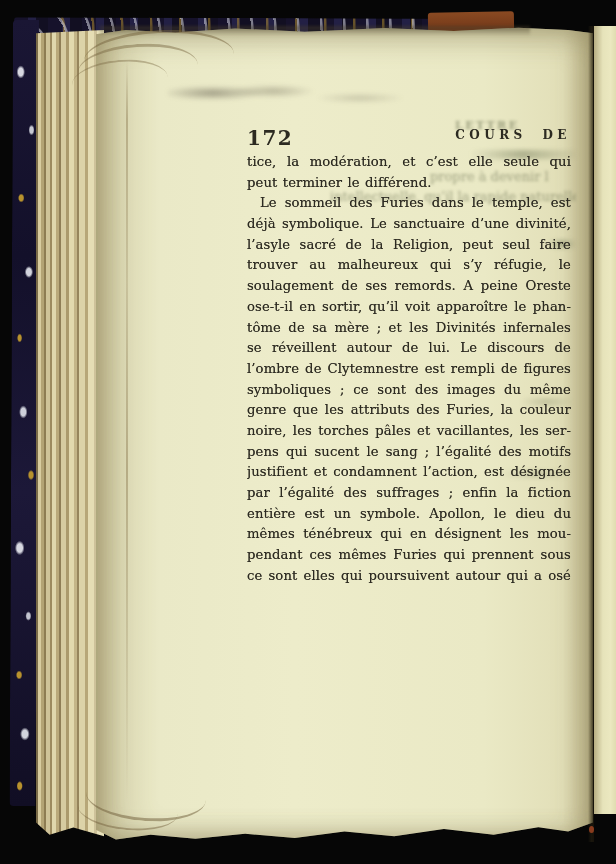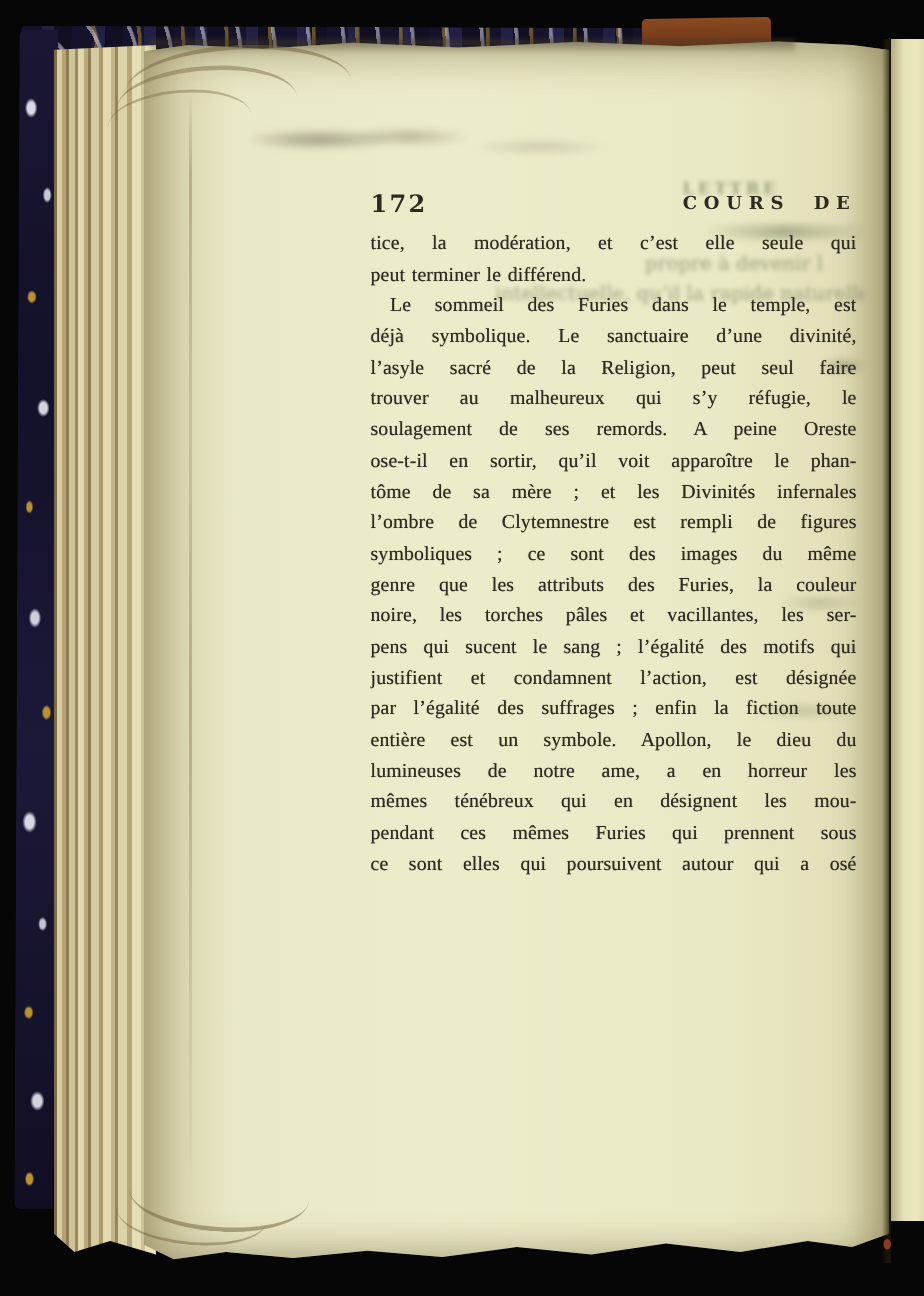--- a/index.html
+++ b/index.html
@@ -70,24 +70,24 @@
   
   .gutter{position:absolute;left:588px;top:26px;width:6px;height:816px;
     background:linear-gradient(90deg,transparent,rgba(45,38,20,.5) 55%,rgba(25,20,10,.85));}
   .facing{position:absolute;left:594px;top:26px;width:22px;height:788px;
     background:linear-gradient(90deg,#b7ad82,#e6e3ba 40%,#ebe8c0 75%,#e0dcb0);}
   .speck{position:absolute;left:589px;top:826px;width:5px;height:7px;border-radius:50%;background:#8a3c1e;}
 
   
   .textblock{position:absolute;left:247px;top:126px;width:324px;color:#2c2a21;}
   .header{position:relative;height:24px;font-weight:bold;}
-  .pagenum{position:absolute;left:0;top:0;font-size:16px;letter-spacing:1.5px;}
+  .pagenum{position:absolute;left:0;top:0;font-size:20px;letter-spacing:1.5px;}
   .runhead{position:absolute;left:0;right:0;top:2px;text-align:right;font-size:12px;
            letter-spacing:4.5px;word-spacing:7px;}
-  .body{margin-top:2px;font-family:Liberation Serif, serif;}
+  .body{margin-top:2px;}
   .line{font-size:13.2px;line-height:20.7px;height:20.7px;overflow:hidden;
         text-align:justify;text-align-last:justify;letter-spacing:.1px;word-spacing:1px;
         text-shadow:0 0 .5px rgba(44,42,33,.65);}
   .line.end{text-align-last:left;}
   .line.gap{}
   .line.indent{text-indent:13px;}
 
   
   .ghost{position:absolute;color:rgba(106,114,82,.6);filter:blur(1.4px);}
   .g0{left:455px;top:119px;font-size:11px;letter-spacing:2.5px;font-weight:bold;}
@@ -143,28 +143,28 @@
     <div class="body">
       <div class="line j">tice, la modération, et c’est elle seule qui</div>
       <div class="line end">peut terminer le différend.</div>
       <div class="line j gap indent">Le sommeil des Furies dans le temple, est</div>
       <div class="line j">déjà symbolique. Le sanctuaire d’une divinité,</div>
       <div class="line j">l’asyle sacré de la Religion, peut seul faire</div>
       <div class="line j">trouver au malheureux qui s’y réfugie, le</div>
       <div class="line j">soulagement de ses remords. A peine Oreste</div>
       <div class="line j">ose-t-il en sortir, qu’il voit apparoître le phan-</div>
       <div class="line j">tôme de sa mère ; et les Divinités infernales</div>
+      <div class="line j">se réveillent autour de lui. Le discours de</div>
       <div class="line j">l’ombre de Clytemnestre est rempli de figures</div>
       <div class="line j">symboliques ; ce sont des images du même</div>
       <div class="line j">genre que les attributs des Furies, la couleur</div>
       <div class="line j">noire, les torches pâles et vacillantes, les ser-</div>
       <div class="line j">pens qui sucent le sang ; l’égalité des motifs qui</div>
       <div class="line j">justifient et condamnent l’action, est désignée</div>
       <div class="line j">par l’égalité des suffrages ; enfin la fiction toute</div>
       <div class="line j">entière est un symbole. Apollon, le dieu du</div>
-      <div class="line j">lumineuses de notre ame, a en horreur les</div>
       <div class="line j">mêmes ténébreux qui en désignent les mou-</div>
       <div class="line j">pendant ces mêmes Furies qui prennent sous</div>
       <div class="line j">ce sont elles qui poursuivent autour qui a osé</div>
     </div>
   </div>
 
 </div>
 
 </body></html>

